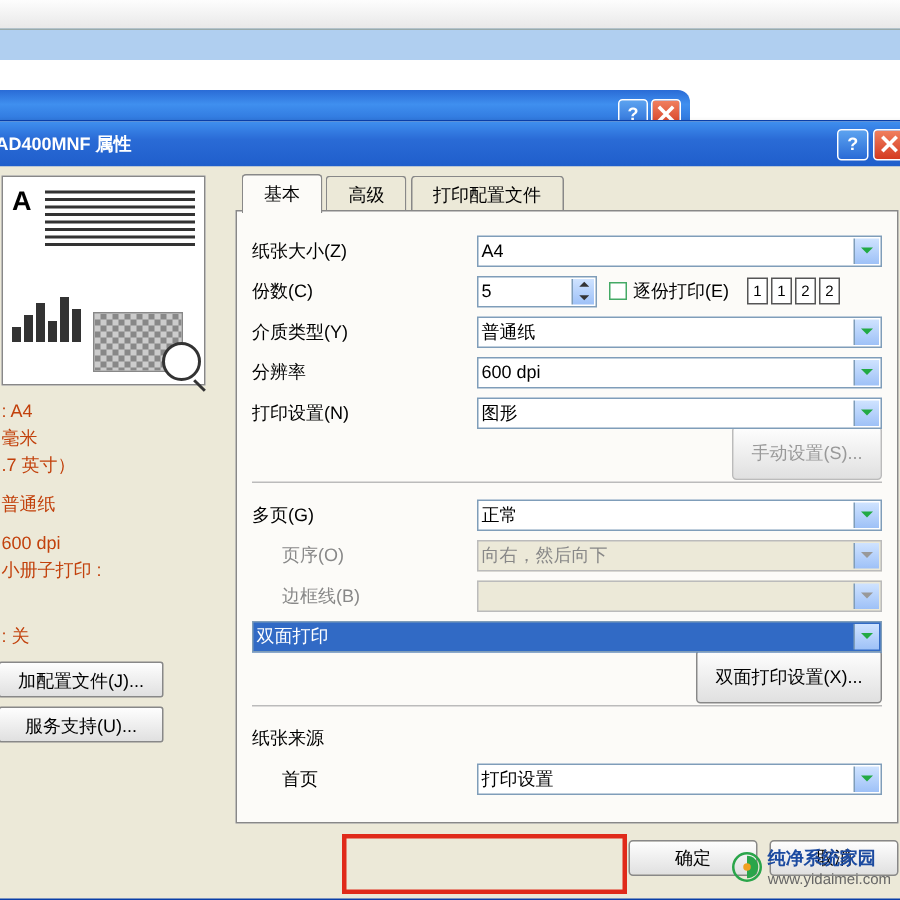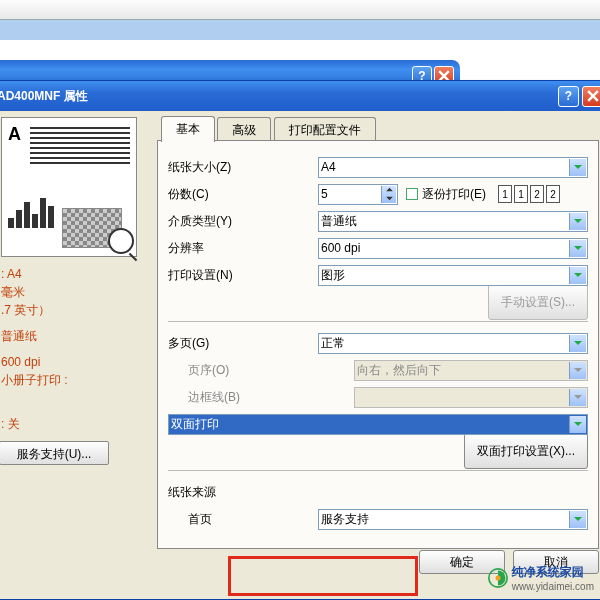--- a/index.html
+++ b/index.html
@@ -58,21 +58,21 @@
   .tab.active { background:#fcfbf8; z-index:2; top:1px; padding-bottom:4px; }
   .tabpage { position:absolute; top:25px; left:2px; right:2px; bottom:2px; border:1px solid #888; background:#fcfbf8; padding:12px 10px 8px 10px; overflow:hidden; }
 
   .row { display:flex; align-items:center; height:26px; margin:1px 0; }
   .row .lbl { width:150px; color:#000; }
   .row .lbl.sub { padding-left:20px; color:#888; }
   .row .field { flex:1; display:flex; align-items:center; gap:8px; }
 
   .combo { flex:1; height:21px; background:#fff; border:1px solid #7f9db9; padding:1px 2px; display:flex; align-items:center; position:relative; }
   .combo.sel { background:#316ac5; color:#fff; }
-  .combo.dis { background:#ece9d8; color:#888; border-color:#bbb;margin-left:36px; }
+  .combo.dis { background:#ece9d8; color:#888; border-color:#bbb; }
   .combo .arrow { position:absolute; right:1px; top:1px; bottom:1px; width:17px; background:linear-gradient(#cfe3ff,#9ec1f7); border-left:1px solid #7f9db9; display:flex; align-items:center; justify-content:center; }
   .combo .arrow svg { width:8px; height:8px; }
 
   .spin { width:80px; height:21px; background:#fff; border:1px solid #7f9db9; padding:1px 4px 1px 2px; display:flex; align-items:center; position:relative; }
   .spin .spinbtns { position:absolute; right:1px; top:1px; bottom:1px; width:15px; background:linear-gradient(#cfe3ff,#9ec1f7); border-left:1px solid #7f9db9; display:flex; flex-direction:column; }
   .spin .spinbtns div { flex:1; display:flex; align-items:center; justify-content:center; }
   .spin .spinbtns svg { width:7px; height:5px; }
 
   .radio, .check { display:inline-flex; align-items:center; gap:4px; }
   .radio .dot { width:12px; height:12px; border:1px solid #4a6; border-radius:50%; display:inline-flex; align-items:center; justify-content:center; background:#fff; }
@@ -81,21 +81,21 @@
 
   .mini-btn { height:36px; padding:0 12px; background:linear-gradient(#fefefe,#e0e0e0); border:1px solid #888; border-radius:3px; cursor:pointer; }
   .mini-btn.dis { color:#999; border-color:#bbb; }
 
   .hr { height:1px; background:#bbb; margin:6px 0 8px; }
 
   .collate-ico { display:inline-flex; gap:2px; margin-left:4px; }
   .collate-ico span { width:14px; height:18px; border:1.5px solid #555; background:#fff; display:inline-flex; align-items:center; justify-content:center; font-size:10px; }
 
   
-  .btn-bar { position:absolute; left:160px; right:6px; bottom:16px; height:34px; display:flex; align-items:center; justify-content:flex-end; gap:8px; }
+  .btn-bar { position:absolute; left:160px; right:6px; bottom:6px; height:34px; display:flex; align-items:center; justify-content:flex-end; gap:8px; }
   .btn-bar .btn { width:86px; height:24px; background:linear-gradient(#fefefe,#e0e0e0); border:1px solid #888; border-radius:3px; cursor:pointer; }
   .highlight-ok { position:absolute; border:3px solid #e02a1a; pointer-events:none; }
 
   
   .wm { position:absolute; right:6px; bottom:8px; display:flex; align-items:center; gap:4px; font-size:12px; color:#1b4aa0; font-weight:bold; z-index:50; }
   .wm .url { color:#666; font-size:10px; font-weight:normal; }
   .wm .logo { width:20px; height:20px; }
 </style>
 </head>
 <body>
@@ -158,20 +158,21 @@
           <div><span>毫米</span></div>
           <div><span>.7 英寸）</span></div>
           <div style="height:8px"></div>
           <div><span>普通纸</span></div>
           <div style="height:8px"></div>
           <div><span>600 dpi</span></div>
           <div><span>小册子打印 :</span></div>
           <div style="height:26px"></div>
           <div><span>: 关</span></div>
         </div>
+        <button class="left-btn">加配置文件(J)...</button>
         <button class="left-btn">服务支持(U)...</button>
       </div>
 
       <div class="right-panel">
         <div class="tabstrip">
           <span class="tab active">基本</span>
           <span class="tab">高级</span>
           <span class="tab">打印配置文件</span>
         </div>
         <div class="tabpage">
@@ -338,21 +339,21 @@
           <div class="hr"></div>
 
           <div class="row">
             <span class="lbl">纸张来源</span>
             <div class="field"></div>
           </div>
           <div class="row">
             <span class="lbl sub" style="color:#000">首页</span>
             <div class="field">
                 <div class="combo">
-                  <span>服务支持</span>
+                  <span>打印设置</span>
                   <span class="arrow">
                     <svg viewBox="0 0 8 8">
                       <path d="M0 2 L4 6 L8 2 Z" fill="#2a4"></path>
                     </svg>
                   </span>
                 </div>
               </div>
           </div>
 
         </div>

